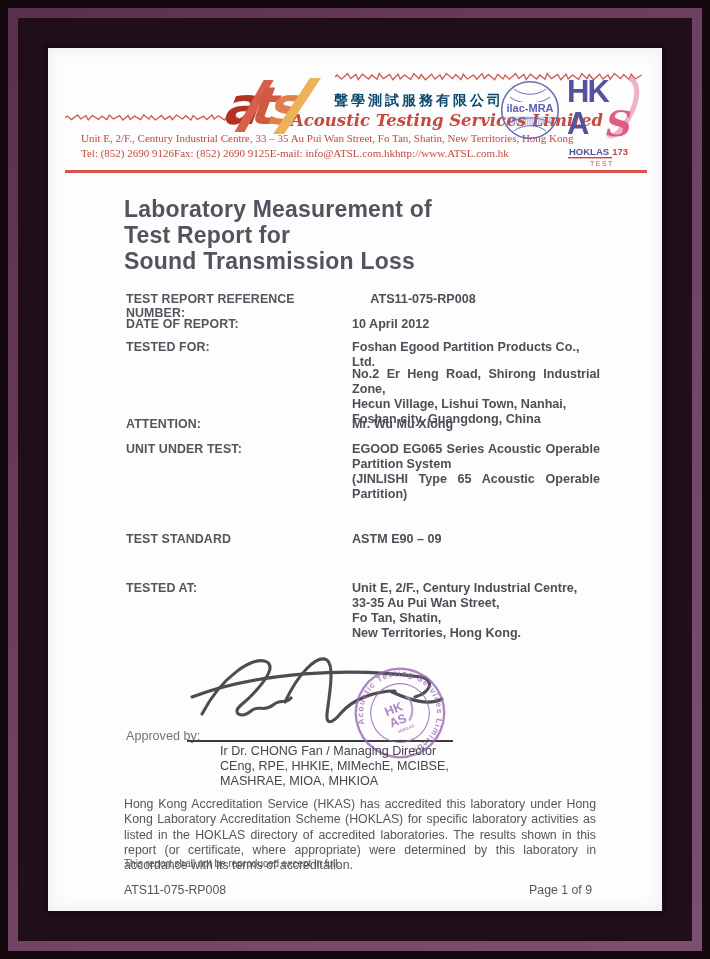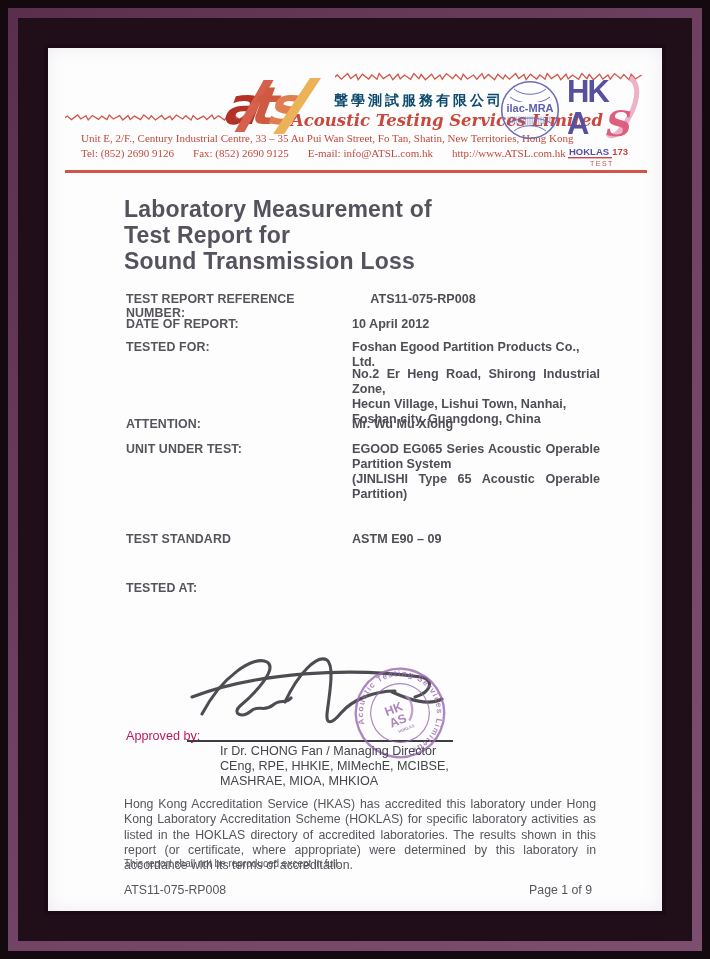--- a/index.html
+++ b/index.html
@@ -13,38 +13,38 @@
   .f4{inset:44px;background:#1c0b16;}
   .paper{position:absolute;inset:48px;background:#fdfdfe;box-shadow:inset 0 0 18px rgba(120,110,120,.12);}
 
   
   .hdr-cn{position:absolute;left:286px;top:44px;font-size:14px;font-weight:bold;
           letter-spacing:3px;color:#0c4a6e;white-space:nowrap;}
   .hdr-en{position:absolute;left:243px;top:63px;font-family:"DejaVu Serif",serif;
           font-style:italic;font-weight:bold;font-size:16.5px;color:#c7483c;white-space:nowrap;}
   .hdr-addr{position:absolute;left:33px;top:84px;width:470px;font-family:"Liberation Serif",serif;
           font-size:11px;color:#c24a3d;white-space:nowrap;}
-  .hdr-contact{position:absolute;left:33px;top:99px;display:flex;gap:19px;
+  .hdr-contact{position:absolute;left:33px;top:99px;display:flex;
           font-family:"Liberation Serif",serif;font-size:11px;color:#c24a3d;white-space:nowrap;}
   .redrule{position:absolute;left:17px;top:122px;width:582px;height:3px;background:#d4544a;}
   .wave{position:absolute;}
 
   
   .title{position:absolute;left:76px;top:148px;font-size:23px;font-weight:bold;
          color:#55525d;line-height:26px;letter-spacing:.2px;}
 
   
   .frow{position:absolute;left:78px;width:474px;display:flex;}
   .flabel{width:226px;font-size:12.4px;font-weight:bold;color:#55545c;letter-spacing:.1px;}
   .fval{width:248px;font-size:12.6px;font-weight:bold;color:#4f4e57;}
   .vline{line-height:15px;}
   .jl{text-align:justify;text-align-last:justify;}
 
   
-  .appr-label{position:absolute;left:78px;top:681px;font-size:12.6px;color:#be185d;}
+  .appr-label{position:absolute;left:78px;top:681px;font-size:12.6px;color:#737373;}
   .sig-underline{position:absolute;left:139px;top:692px;width:266px;height:2px;background:#3c3c43;}
   .appr-name{position:absolute;left:172px;font-size:12.6px;color:#45454c;white-space:nowrap;}
 
   
   .foot-para{position:absolute;left:76px;top:749px;width:472px;font-size:12.3px;
              line-height:15.3px;color:#55555c;text-align:justify;}
   .foot-note{position:absolute;left:76px;top:810px;font-size:10px;color:#55555c;}
   .foot-row{position:absolute;left:76px;top:835px;width:468px;display:flex;
             justify-content:space-between;font-size:12.3px;color:#55555c;}
 </style>
@@ -184,20 +184,26 @@
           </div>
         </div>
         <div class="frow" style="top: 484px;">
           <div class="flabel">TEST STANDARD</div>
           <div class="fval">
             <div class="vline">ASTM E90 – 09</div>
           </div>
         </div>
         <div class="frow" style="top: 533px;">
           <div class="flabel">TESTED AT:</div>
+          <div class="fval">
+            <div class="vline">Unit E, 2/F., Century Industrial Centre,</div>
+            <div class="vline">33-35 Au Pui Wan Street,</div>
+            <div class="vline">Fo Tan, Shatin,</div>
+            <div class="vline">New Territories, Hong Kong.</div>
+          </div>
         </div>
       </div>
 
     <div class="appr-label">Approved by:</div>
 
     <svg style="position:absolute;left:140px;top:602px" width="272" height="96" viewBox="0 0 272 96">
       <g fill="none" stroke="#3e3e45" stroke-width="3.1" stroke-linecap="round" opacity="0.92">
         <path d="M14,64 C34,26 66,5 79,12 C91,19 64,46 52,56 C44,63 53,69 63,61 C71,54 75,63 85,55 C93,48 97,55 103,48"></path>
         <path d="M97,52 C110,24 129,4 139,10 C147,16 141,46 139,64 C138,74 143,75 153,63 C165,49 187,41 207,41"></path>
         <path d="M4,47 C70,22 162,17 233,27 C247,30 243,42 227,47"></path>

